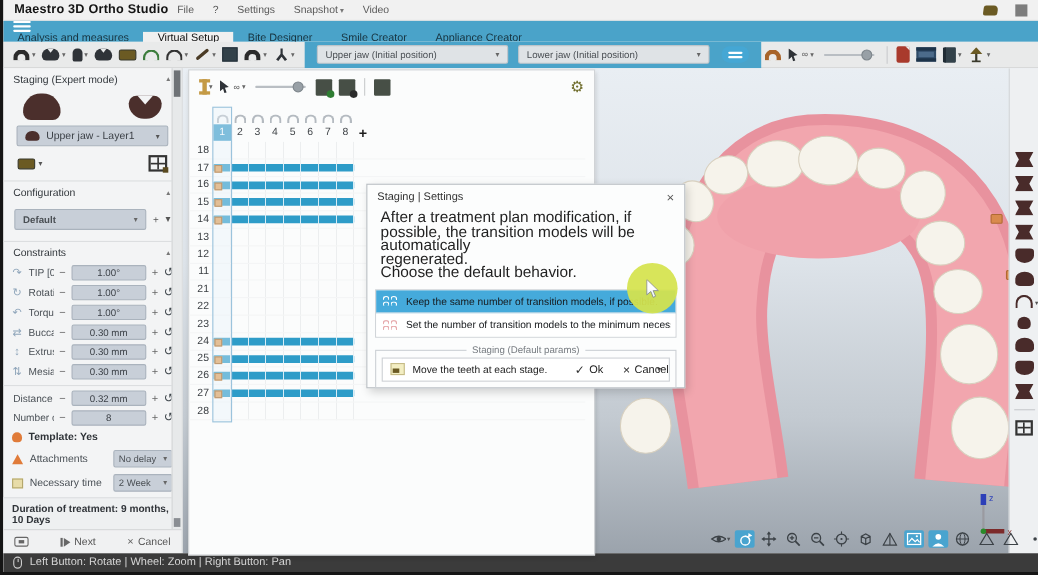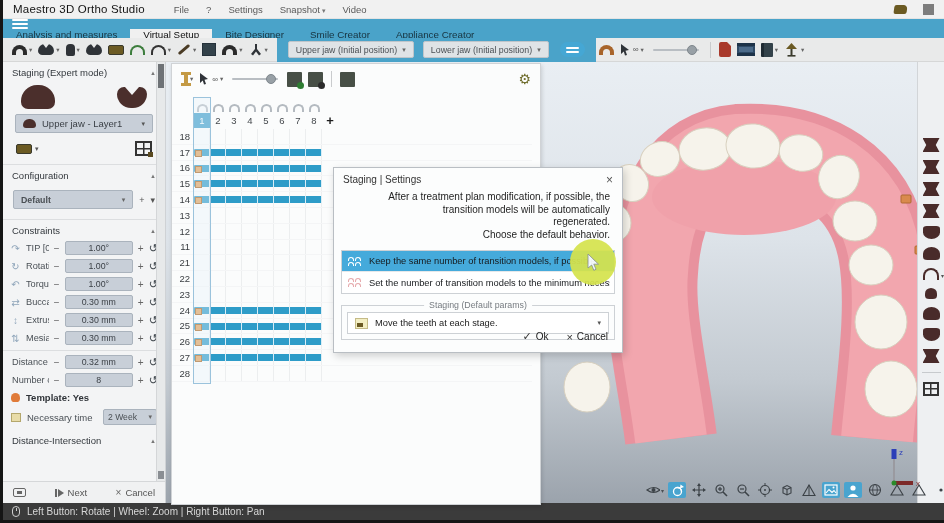--- a/index.html
+++ b/index.html
@@ -1,21 +1,21 @@
 <!DOCTYPE html>
 <html><head>
 <meta charset="utf-8">
 <style>
   html,body{margin:0;padding:0;background:#1a1a1a;font-family:"Liberation Sans","DejaVu Sans",sans-serif;}
   *{box-sizing:border-box;}
   .app{position:relative;width:944px;height:523px;background:#f2f2f2;overflow:hidden;border-left:3px solid #151515;border-bottom:3px solid #151515;}
   
   .titlebar{position:absolute;left:0;top:0;right:0;height:19px;background:#f1f1f1;display:flex;align-items:center;padding:0 10px;border-bottom:1px solid #e4e4e4;}
-  .app-title{font-weight:normal;font-size:11.5px;color:#141414;letter-spacing:.2px;}
-  .menu-bar{display:flex;gap:17px;margin-left:29px;text-align:center;}
+  .app-title{font-weight:bold;font-size:11.5px;color:#141414;letter-spacing:.2px;}
+  .menu-bar{display:flex;gap:17px;margin-left:8px;text-align:center;}
   .menu-item{font-size:9.5px;color:#5a5a5a;cursor:default;}
   .menu-item .caret{font-size:7px;color:#777;margin-left:2px;}
   .titlebar-icons{margin-left:auto;display:flex;gap:16px;align-items:center;}
   .ti-paint{width:13px;height:9px;background:#6b5a23;border-radius:2px 4px 2px 2px;transform:skewX(-8deg);}
   .ti-square{width:11px;height:11px;background:#7d7d7d;}
   
   .tabbar{position:absolute;left:0;top:19px;right:0;height:19px;background:#4aa3c9;display:flex;align-items:stretch;flex-direction:column;}
   .hamburger{width:32px;display:flex;flex-direction:column;justify-content:center;gap:2px;padding-left:9px;}
   .hamburger i{display:block;width:16px;height:2px;background:#fff;border-radius:1px;}
   .tabs{display:flex;}
@@ -31,21 +31,21 @@
   .i-arch.tan{border-width:4px;border-color:#a8642a;}
   .i-jaw{width:16px;height:11px;background:#2f3338;border-radius:8px 8px 5px 5px;position:relative;}
   .i-jaw::after{content:'';position:absolute;left:5px;top:0;width:0;height:0;border-left:3px solid transparent;border-right:3px solid transparent;border-top:4px solid #e9eaea;}
   .i-tooth{width:9px;height:12px;background:#2f3338;border-radius:4px 4px 2px 2px;}
   .i-bracket{width:16px;height:10px;background:#6b5a23;border:1px solid #39392c;border-radius:2px;}
   .i-pen{width:14px;height:3px;background:#4a3b25;border-radius:2px;transform:rotate(-40deg);}
   .i-panel{width:14px;height:13px;background:#33424a;border:1px solid #25313a;}
   .jaw-group{background:#4aa3c9;height:24px;display:flex;align-items:center;gap:9px;padding:0 11px;margin-left:6px;}
   .combo{height:17px;background:#dfe3e6;border:1px solid #bfc5ca;border-radius:2px;display:flex;align-items:center;font-size:8.8px;color:#4a4f54;padding:0 7px;}
   .combo .caret{margin-left:auto;font-size:7px;color:#666;}
-  .jaw-combo{width:126px;}
+  .jaw-combo{width:174px;}
   .teal-btn{width:25px;height:15px;background:#45a7d4;border-radius:8px;display:flex;flex-direction:column;justify-content:center;align-items:center;gap:2px;margin-left:2px;}
   .teal-btn i{width:13px;height:2px;background:#fff;border-radius:1px;}
   .slider-ctl{width:46px;height:2px;background:#b9bec3;border-radius:1px;position:relative;margin:0 6px;}
   .slider-ctl::after{content:'';position:absolute;right:2px;top:-4px;width:8px;height:8px;background:#98a0a6;border:1px solid #7e868c;border-radius:50%;}
   .tb-sep{width:1px;height:16px;background:#c9cbcd;margin:0 5px;}
   .i-pdf{width:12px;height:15px;background:#a93a2c;border-radius:2px;position:relative;}
   .i-pdf::after{content:'';position:absolute;right:0;top:0;border-left:4px solid transparent;border-top:4px solid #e9eaea;}
   .i-film{width:18px;height:13px;background:#2e4a66;border-top:3px solid #1d3349;border-bottom:3px solid #1d3349;position:relative;}
   .i-film::after{content:'';position:absolute;left:2px;right:2px;top:1px;height:5px;background:#4c6b8a;}
   .i-notes{width:12px;height:14px;background:#33424a;border-left:3px solid #1f2b33;border-radius:1px;}
@@ -132,21 +132,21 @@
   .rows::before{content:'';position:absolute;left:22px;width:130px;top:0;bottom:0;background:repeating-linear-gradient(90deg,transparent 0 15px,#eceeef 15px 16px);}
   .g-row{height:15.8px;display:flex;align-items:center;position:relative;border-bottom:1px solid #f4f5f6;}
   .g-label{width:18px;text-align:right;font-size:9.5px;color:#3a3e42;}
   .g-bar{position:absolute;left:22px;top:4px;width:128px;height:7px;background:repeating-linear-gradient(90deg,#2e9cc8 0 15px,#d9edf6 15px 16px);border-radius:1px;z-index:1;}
   .g-bar::before{content:'';position:absolute;left:1px;top:1px;width:5px;height:5px;background:#e0a15a;border:1px solid #a8641f;z-index:2;}
   .col-sel{position:absolute;left:21px;top:33px;width:18px;height:287px;border:1px solid #9bc3dc;background:rgba(231,243,250,.38);z-index:3;pointer-events:none;}
   
   .dialog{position:absolute;left:330px;top:167px;width:290px;height:186px;background:#fcfdfd;border:1px solid #b9bec3;box-shadow:2px 3px 8px rgba(0,0,0,.18);z-index:5;font-size:9.6px;color:#222;}
   .dlg-title{display:flex;justify-content:space-between;align-items:center;padding:6px 9px 3px;font-size:10px;color:#333;}
   .dlg-close{color:#555;font-size:12px;line-height:10px;}
-  .dlg-msg{text-align:right;line-height:12.5px;padding:3px 12px 4px;color:#1f1f1f;font-size:10px;}
+  .dlg-msg{text-align:left;line-height:12.5px;padding:3px 12px 4px;color:#1f1f1f;font-size:14px;}
   .dlg-options{margin:5px 7px 0;border:1px solid #cdd1d5;}
   .dlg-opt{display:flex;align-items:center;gap:6px;height:21px;padding:0 4px;background:#fff;border-bottom:1px solid #e6e8ea;}
   .dlg-opt:last-child{border-bottom:none;}
   .dlg-opt.selected{background:#45aadb;}
   .opt-icon{display:flex;flex-wrap:wrap;width:17px;justify-content:center;flex:none;}
   .opt-icon i{display:block;width:6px;height:4px;border:1.5px solid #e6a9ac;border-bottom:none;border-radius:4px 4px 0 0;margin:0.5px;}
   .dlg-opt.selected .opt-icon i{border-color:#fff;}
   .opt-label{font-size:9.3px;color:#16191c;white-space:nowrap;overflow:hidden;}
   .dlg-group{margin:11px 7px 0;border:1px solid #cdd1d5;position:relative;padding:6px 5px 5px;}
   .dlg-group-label{position:absolute;top:-6px;left:50%;transform:translateX(-50%);background:#fcfdfd;padding:0 5px;font-size:8.8px;color:#767b80;white-space:nowrap;}
@@ -541,27 +541,36 @@
       <span class="mini">−</span>
       <span class="val">8</span>
       <span class="mini">+</span>
       <span class="reset">↺</span>
     </div>
     <div class="t-row">
       <span class="tpl-ico"></span>
       <span>Template: Yes</span>
     </div>
     <div class="a-row">
+      <span class="att-ico"></span>
+      <span class="a-label">Attachments</span>
+      <div class="combo small-combo">
+        <span>No delay</span>
+        <span class="caret">▾</span>
+      </div>
+    </div>
+    <div class="a-row">
       <span class="time-ico"></span>
       <span class="a-label">Necessary time</span>
       <div class="combo small-combo">
         <span>2 Week</span>
         <span class="caret">▾</span>
       </div>
     </div>
+    <div class="duration">Duration of treatment: 9 months, 10 Days</div>
     <div class="sb-h" style="padding-top:7px;">
       <span>Distance-Intersection</span>
       <span class="coll">▲</span>
     </div>
     <div class="sb-scroll">
       <span class="sb-thumb"></span>
       <span class="sb-down"></span>
     </div>
     <div class="sb-footer">
       <span class="f-ico"></span>

